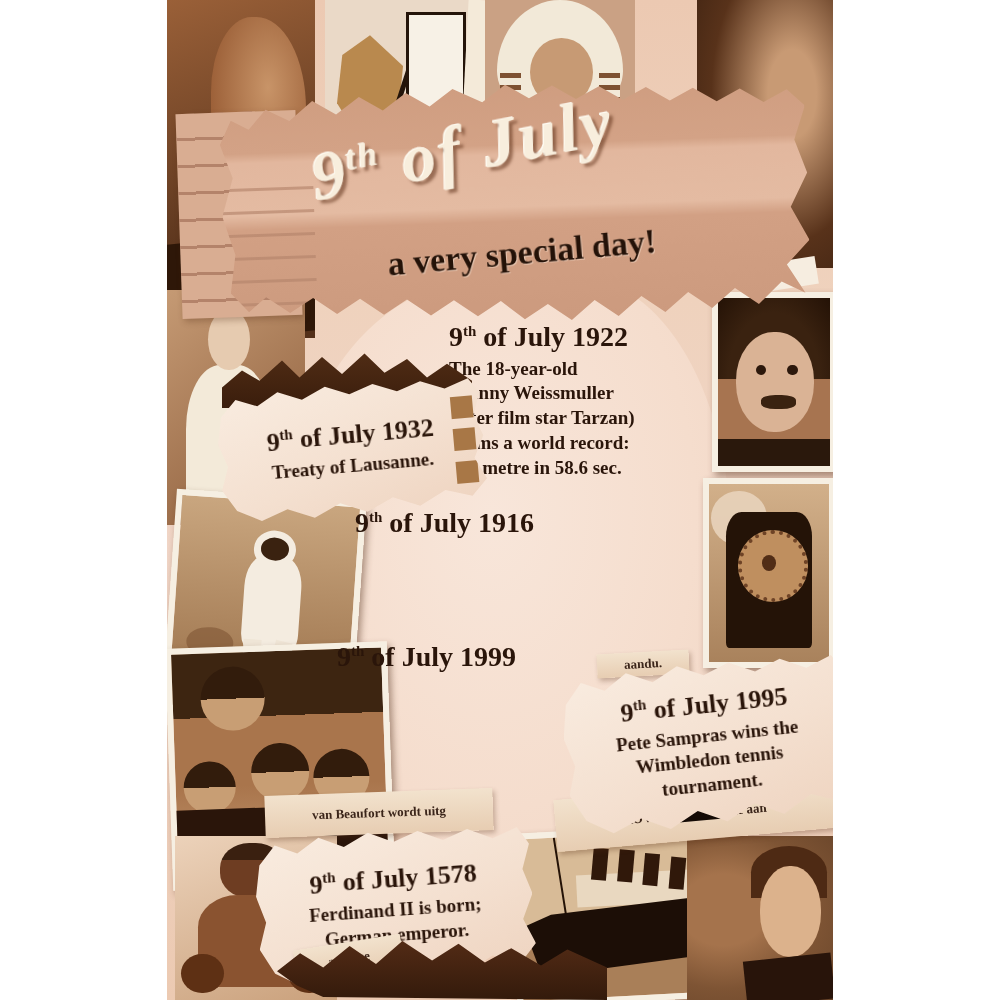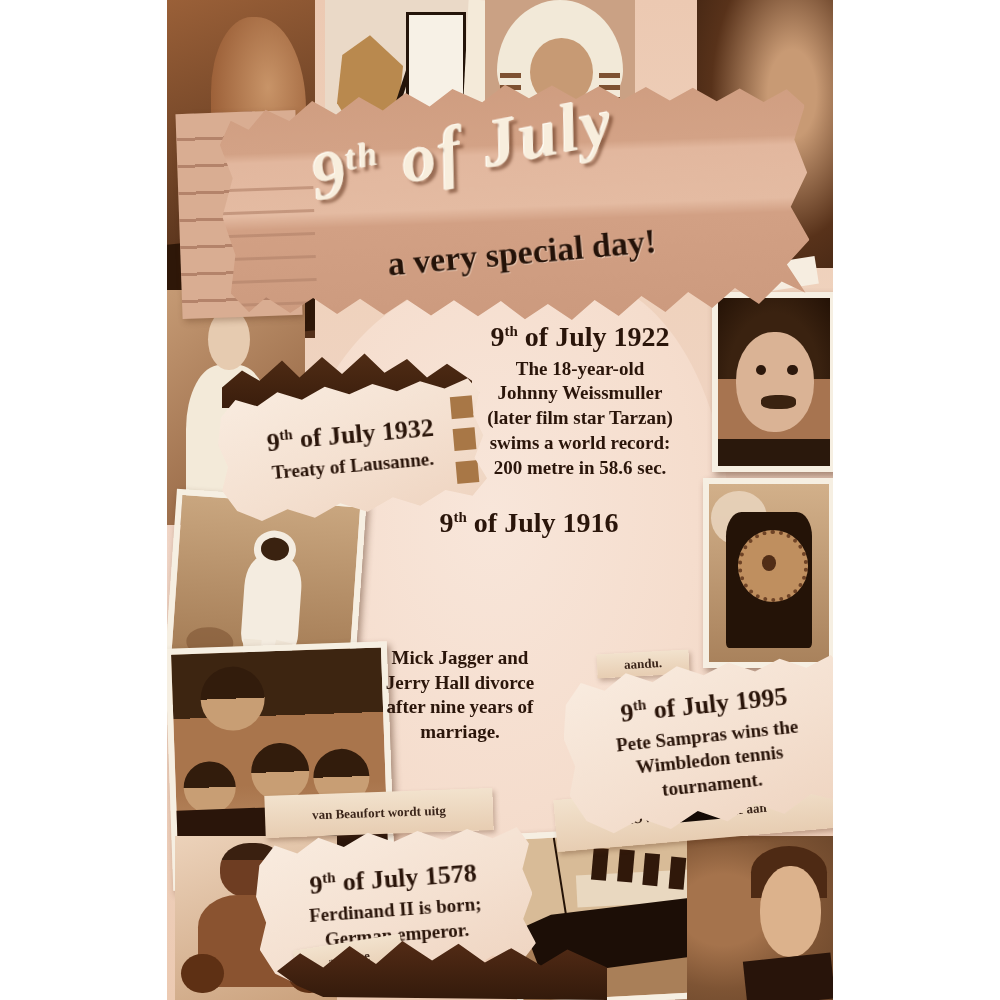--- a/index.html
+++ b/index.html
@@ -23,21 +23,21 @@
     background:#d9ad92 repeating-linear-gradient(180deg,transparent 0 24px,#b4836a 24px 27px);
     box-shadow:2px 3px 6px rgba(80,40,18,.3);}
   .main-title{position:absolute;left:88px;top:14px;width:460px;transform:rotate(-9deg);
     font-style:italic;font-weight:bold;font-size:68px;color:#f8eedd;letter-spacing:3px;
     text-shadow:3px 4px 3px rgba(92,47,23,.55), -1px -1px 0 #fffdf5;}
   .main-title sup{font-size:34px;}
   .subtitle{position:absolute;left:118px;top:152px;width:360px;transform:rotate(-3deg);
     font-weight:bold;font-size:34px;color:#241208;text-align:center;
     text-shadow:1px 1px 0 rgba(255,240,225,.5);}
   
-  .event{position:absolute;z-index:3;text-align:center;color:#2a150a;}
+  .event{position:absolute;z-index:3;color:#2a150a;}
   .ev-head{font-weight:bold;font-size:28px;line-height:1.1;}
   .ev-head sup{font-size:15px;}
   .ev-head .r{margin-left:7px;}
   .ev-body{font-weight:bold;font-size:19px;line-height:1.3;white-space:pre-line;margin-top:4px;}
   
   .scrap{position:absolute;z-index:4;
     background:linear-gradient(160deg,#f9ece0 0%,#f4e0d0 55%,#eed3bf 100%);
     clip-path:polygon(2% 18%,8% 6%,16% 12%,24% 3%,33% 10%,42% 2%,51% 9%,60% 3%,69% 10%,78% 4%,87% 11%,96% 5%,100% 16%,97% 32%,100% 48%,96% 64%,100% 80%,94% 92%,84% 86%,74% 96%,64% 88%,54% 97%,44% 89%,34% 98%,24% 90%,14% 97%,5% 88%,0 72%,3% 55%,0 38%);
     filter:drop-shadow(3px 5px 5px rgba(80,40,18,.42));
     display:flex;flex-direction:column;justify-content:center;text-align:center;color:#2a150a;}
@@ -169,24 +169,21 @@
 (later film star Tarzan)
 swims a world record:
 200 metre in 58.6 sec.</div>
   </div>
 
   <div class="event" style="left:188px;top:508px;width:348px;">
     <div class="ev-head"><span>9</span><sup>th</sup><span class="r">of July 1916</span></div>
   </div>
 
   <div class="event" style="left:170px;top:642px;width:246px;">
-    <div class="ev-body">Mick Jagger and
-Jerry Hall divorce
-after nine years of
-marriage.</div>
+    <div class="ev-head"><span>9</span><sup>th</sup><span class="r">of July 1999</span></div>
   </div>
 
   <div class="silhouette" style="left:55px;top:340px;width:250px;height:68px;"></div>
 
   <div class="scrap" style="left:52px;top:382px;width:265px;height:135px;transform:rotate(-5deg);">
     <div class="ev-head"><span>9</span><sup>th</sup><span class="r">of July 1932</span></div>
     <div class="ev-body">Treaty of Lausanne.</div>
     <div class="filmstrip">
         <div></div>
         <div></div>

